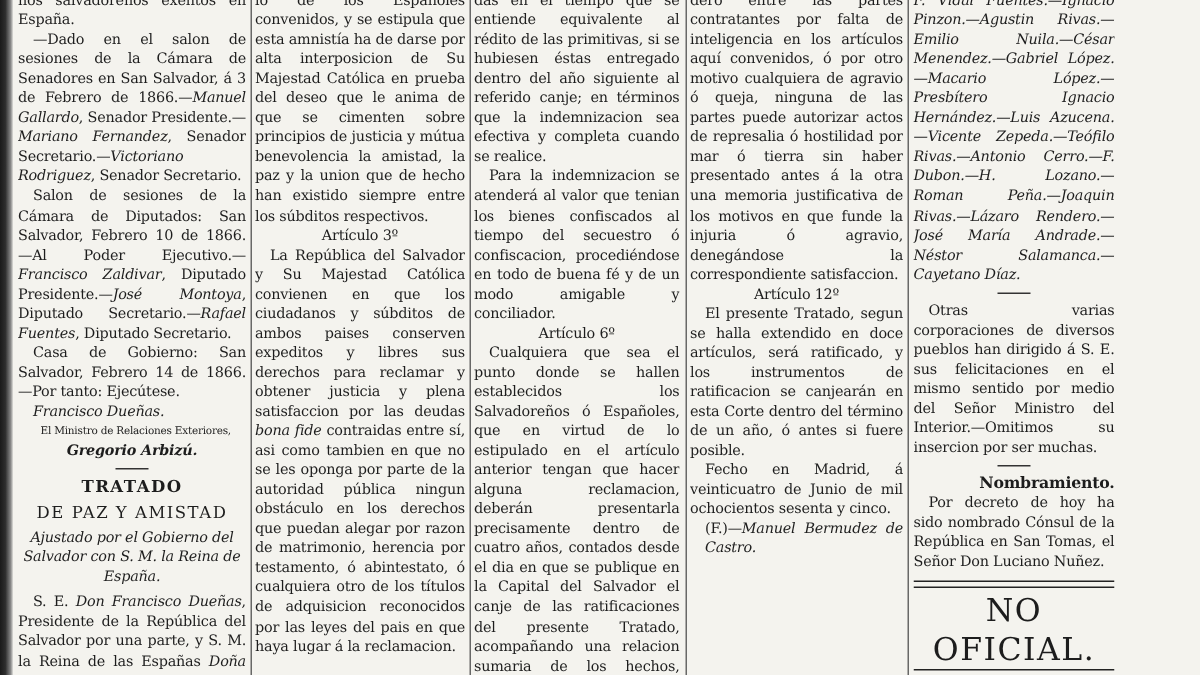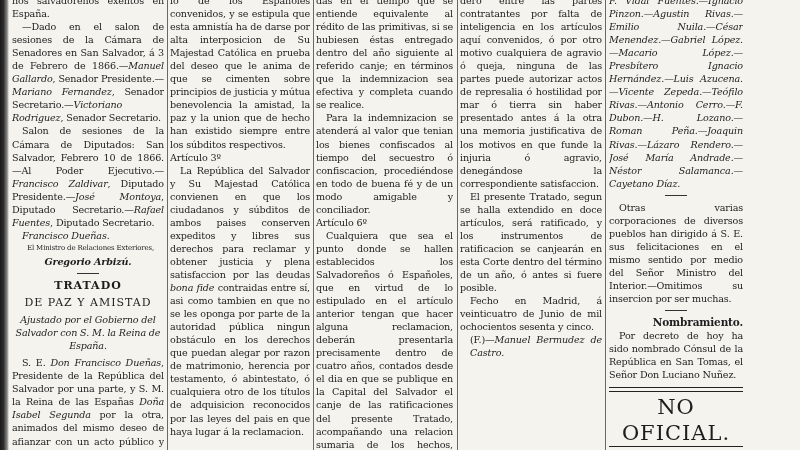--- a/index.html
+++ b/index.html
@@ -11,21 +11,21 @@
   .c1{left:12px;width:152px;}
   .c2{left:170px;width:140px;}
   .c3{left:316px;width:137px;}
   .c4{left:460px;width:142px;}
   .c5{left:609px;width:134px;}
   .rule{position:absolute;top:0;width:1px;height:450px;background:#3a3a3a;opacity:.75;}
   p{margin:0;text-indent:0;}
   .ind{text-indent:10px;}
   .it{font-style:italic;}
   .center{text-align:center;font-weight:bold;}
-  .art{text-align:left;font-style:normal;}
+  .art{text-align:center;font-style:normal;}
   .small{font-size:7px;text-align:right;padding-right:10px;}
   .h-tratado{text-align:center;font-weight:bold;font-size:11px;letter-spacing:1px;margin-top:14px;}
   .h-paz{text-align:center;font-size:11px;letter-spacing:1px;margin:4px 0 4px;}
   .h-sub{text-align:center;font-style:italic;margin-bottom:4px;}
   .short-rule{width:22px;height:1px;background:#333;margin:5px auto 5px;}
   .h-bold{text-align:right;font-weight:bold;font-size:10.5px;line-height:13px;}
   .thick-rule{height:3px;border-top:1px solid #222;border-bottom:1px solid #222;margin:6px 0 2px;}
   .no-oficial{text-align:center;font-size:21px;letter-spacing:1px;line-height:26px;}
   .el-const{text-align:center;font-weight:bold;font-size:11px;letter-spacing:2.5px;border-top:1px solid #222;border-bottom:1px solid #222;padding:1px 0;font-family:"DejaVu Sans Mono","Liberation Mono",monospace;}
   .sig{padding-left:10px;}
@@ -37,20 +37,21 @@
 
 <div class="rule" style="left:167px"></div>
 <div class="rule" style="left:313px"></div>
 <div class="rule" style="left:457px"></div>
 <div class="rule" style="left:605px"></div>
 
 <div class="col c1">
   <p>nos salvadoreños exentos en España.</p>
   <p class="ind"><span>—Dado en el salon de sesiones de la Cámara de Senadores en San Salvador, á 3 de Febrero de 1866.—</span><span class="it">Manuel Gallardo</span><span>, Senador Presidente.—</span><span class="it">Mariano Fernandez</span><span>, Senador Secretario.—</span><span class="it">Victoriano Rodriguez</span><span>, Senador Secretario.</span></p>
   <p class="ind"><span>Salon de sesiones de la Cámara de Diputados: San Salvador, Febrero 10 de 1866.—Al Poder Ejecutivo.—</span><span class="it">Francisco Zaldivar</span><span>, Diputado Presidente.—</span><span class="it">José Montoya</span><span>, Diputado Secretario.—</span><span class="it">Rafael Fuentes</span><span>, Diputado Secretario.</span></p>
+  <p class="ind">Casa de Gobierno: San Salvador, Febrero 14 de 1866.—Por tanto: Ejecútese.</p>
   <p class="it sig">Francisco Dueñas.</p>
   <p class="small">El Ministro de Relaciones Exteriores,</p>
   <p class="it center">Gregorio Arbizú.</p>
   <div class="short-rule"></div>
   <p class="h-tratado" style="margin-top:4px">TRATADO</p>
   <p class="h-paz">DE PAZ Y AMISTAD</p>
   <p class="h-sub">Ajustado por el Gobierno del Salvador con S. M. la Reina de España.</p>
   <p class="ind"><span>S. E. </span><span class="it">Don Francisco Dueñas</span><span>, Presidente de la República del Salvador por una parte, y S. M. la Reina de las Españas </span><span class="it">Doña Isabel Segunda</span><span> por la otra, animados del mismo deseo de afianzar con un acto público y solemne de paz y amistad las buenas relaciones que felizmente no han dejado de existir entre los ciudadanos y súbditos de uno y otro Estado, y que se estrecharán mas y mas cada dia con beneficio y provecho de entrambos, como corresponde á pueblos de una misma familia, cuya comunicacion no ha sido interrumpida, y que afortunadamente no tienen que ofrecerse, al cimentar sus relaciones, el olvido recíproco de hostilidades y desavenencias que nunca tuvieron lugar entre ellos, han determinado celebrar con tan plausible objeto un Tratado de paz, apoyado en principios de justicia y mútua conveniencia, nombrando al efecto Plenipotenciarios autorizados, á saber:</span></p>
 </div>
 
@@ -64,20 +65,21 @@
 <div class="col c3">
   <p>das en el tiempo que se entiende equivalente al rédito de las primitivas, si se hubiesen éstas entregado dentro del año siguiente al referido canje; en términos que la indemnizacion sea efectiva y completa cuando se realice.</p>
   <p class="ind">Para la indemnizacion se atenderá al valor que tenian los bienes confiscados al tiempo del secuestro ó confiscacion, procediéndose en todo de buena fé y de un modo amigable y conciliador.</p>
   <p class="art">Artículo 6º</p>
   <p class="ind">Cualquiera que sea el punto donde se hallen establecidos los Salvadoreños ó Españoles, que en virtud de lo estipulado en el artículo anterior tengan que hacer alguna reclamacion, deberán presentarla precisamente dentro de cuatro años, contados desde el dia en que se publique en la Capital del Salvador el canje de las ratificaciones del presente Tratado, acompañando una relacion sumaria de los hechos, apoyada en documento fehaciente, que justifiquen la legitimidad de la demanda, y pasados dichos cuatro años, no se admitirán nuevas reclamaciones de esta clase bajo pretesto alguno.</p>
 
 </div>
 
 <div class="col c4">
   <p>dero entre las partes contratantes por falta de inteligencia en los artículos aquí convenidos, ó por otro motivo cualquiera de agravio ó queja, ninguna de las partes puede autorizar actos de represalia ó hostilidad por mar ó tierra sin haber presentado antes á la otra una memoria justificativa de los motivos en que funde la injuria ó agravio, denegándose la correspondiente satisfaccion.</p>
+  <p class="art">Artículo 12º</p>
   <p class="ind">El presente Tratado, segun se halla extendido en doce artículos, será ratificado, y los instrumentos de ratificacion se canjearán en esta Corte dentro del término de un año, ó antes si fuere posible.</p>
   <p class="ind">Fecho en Madrid, á veinticuatro de Junio de mil ochocientos sesenta y cinco.</p>
   <p class="sig"><span>(F.)—</span><span class="it">Manuel Bermudez de Castro.</span></p>
 
 </div>
 
 <div class="col c5">
   <p class="it">F. Vidal Fuentes.—Ignacio Pinzon.—Agustin Rivas.—Emilio Nuila.—César Menendez.—Gabriel López.—Macario López.—Presbítero Ignacio Hernández.—Luis Azucena.—Vicente Zepeda.—Teófilo Rivas.—Antonio Cerro.—F. Dubon.—H. Lozano.—Roman Peña.—Joaquin Rivas.—Lázaro Rendero.—José María Andrade.—Néstor Salamanca.—Cayetano Díaz.</p>
   <div class="short-rule"></div>
   <p class="ind">Otras varias corporaciones de diversos pueblos han dirigido á S. E. sus felicitaciones en el mismo sentido por medio del Señor Ministro del Interior.—Omitimos su insercion por ser muchas.</p>

